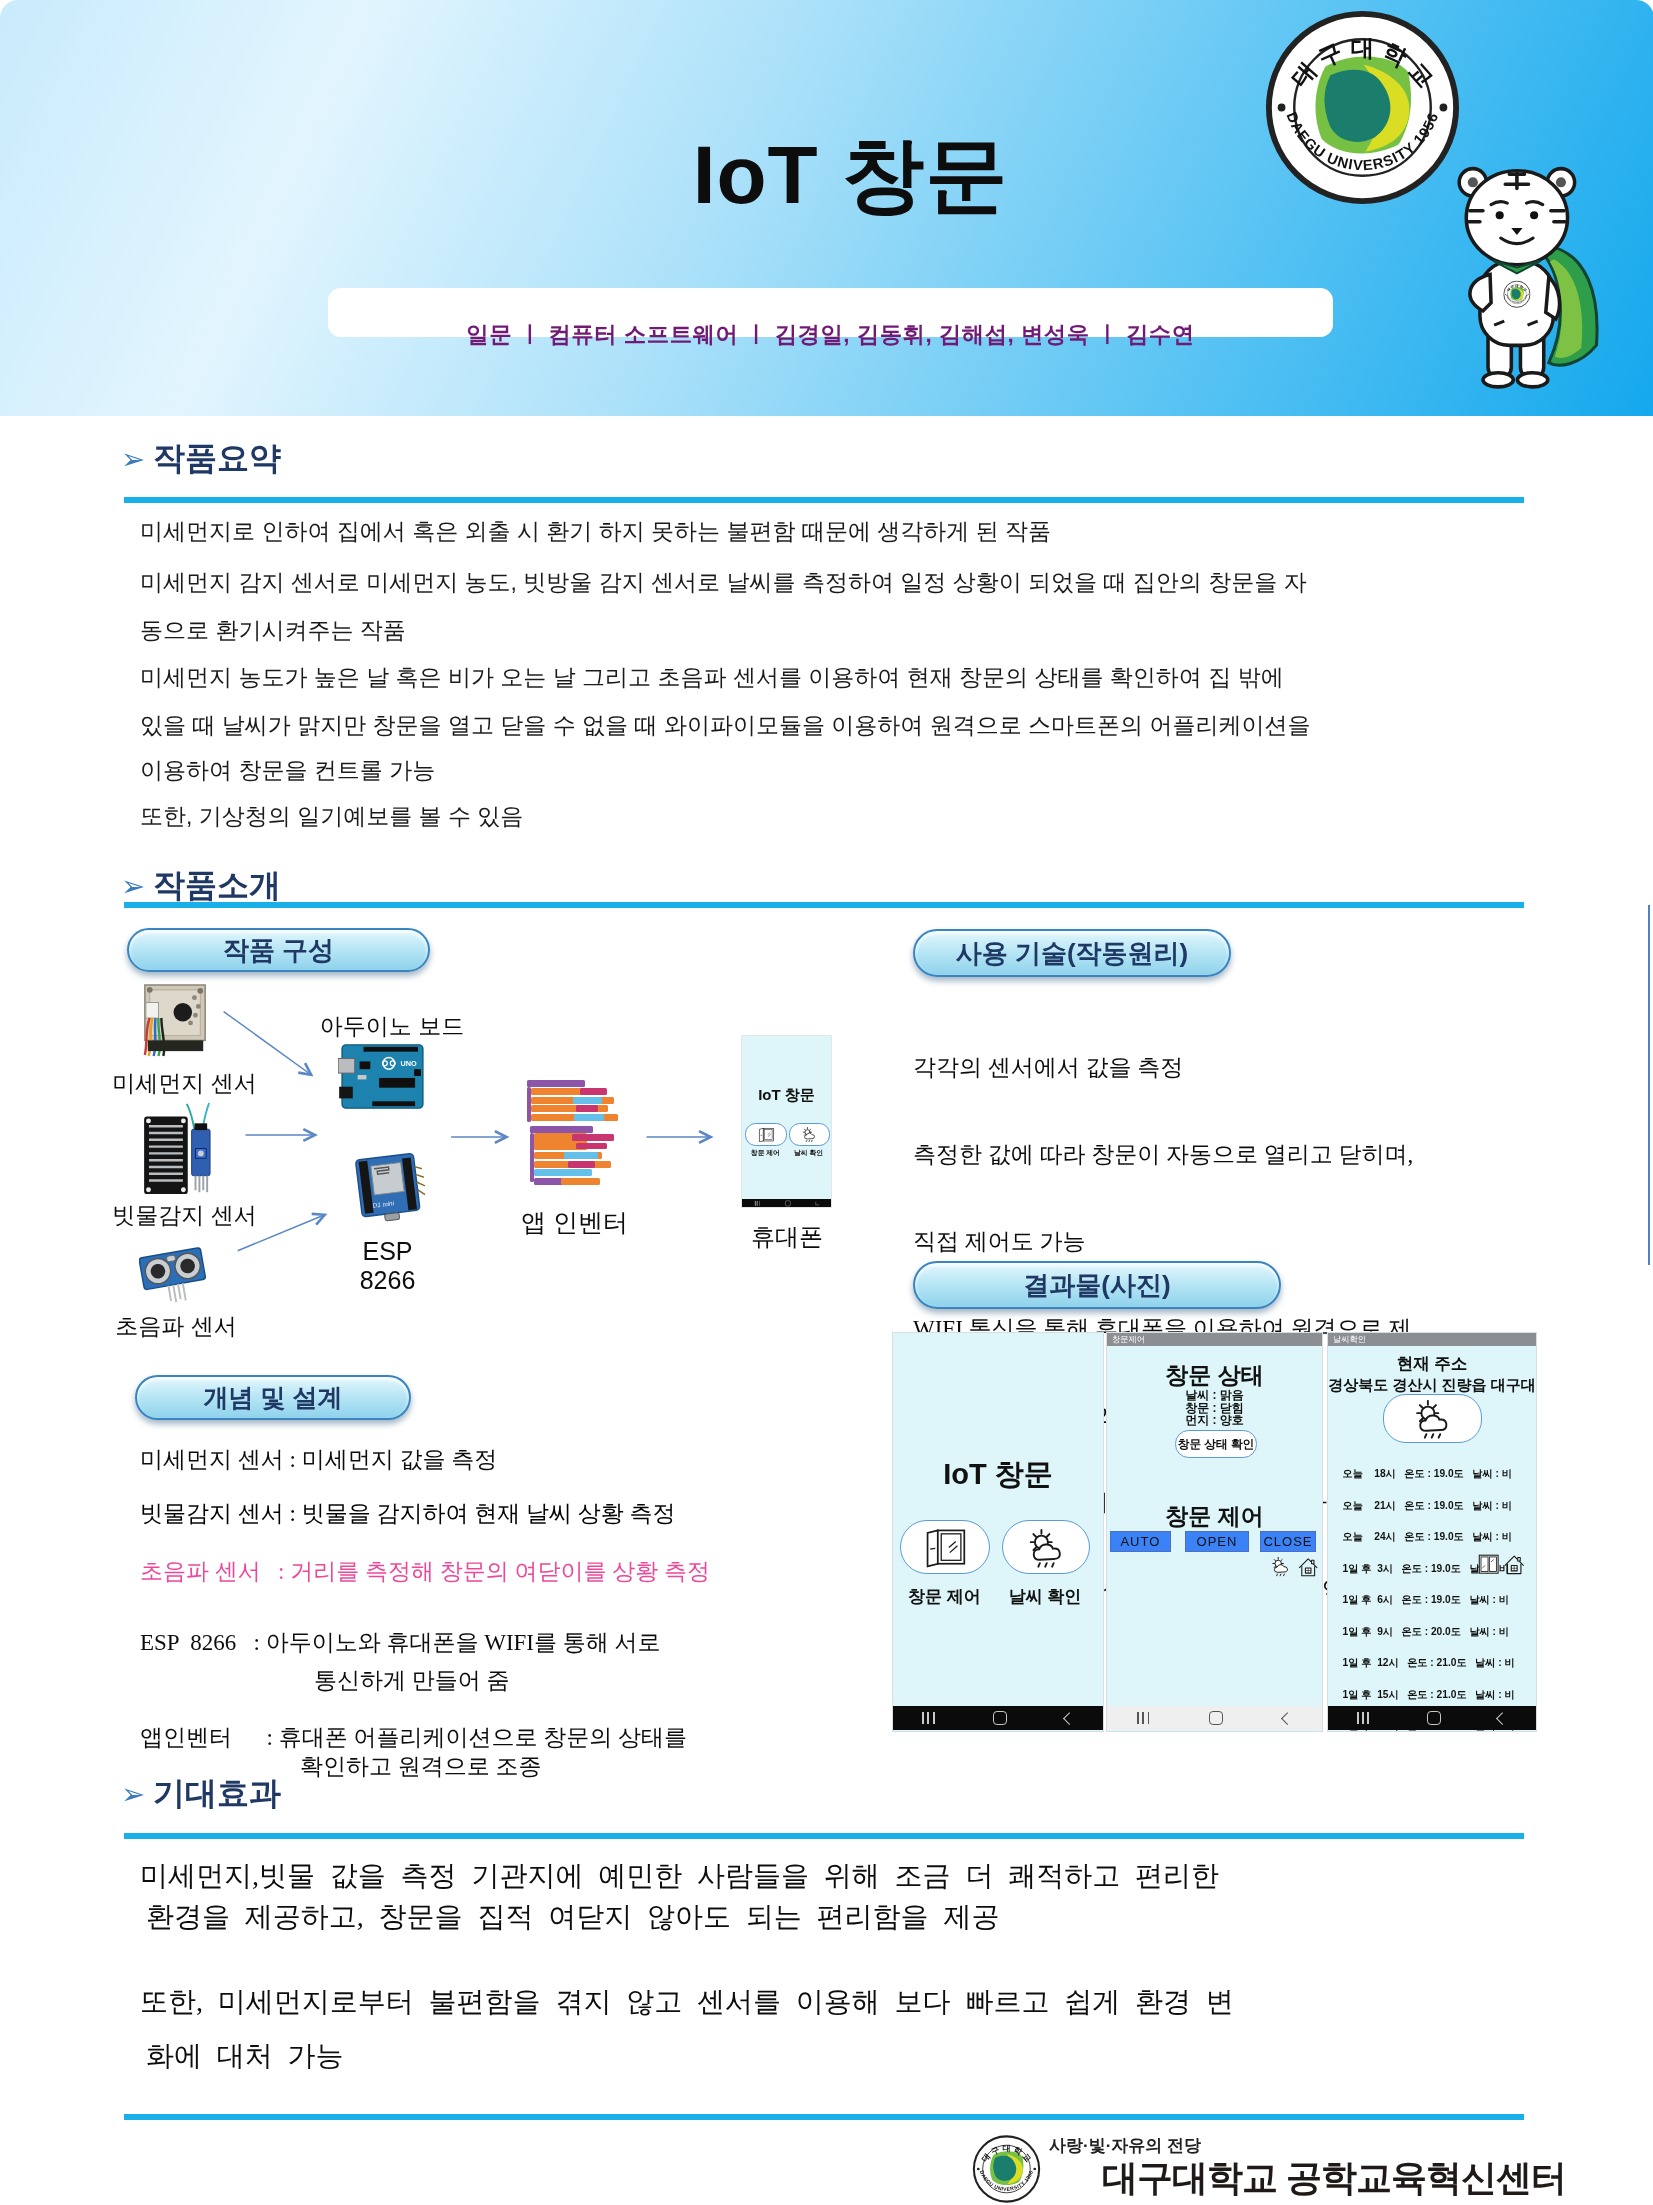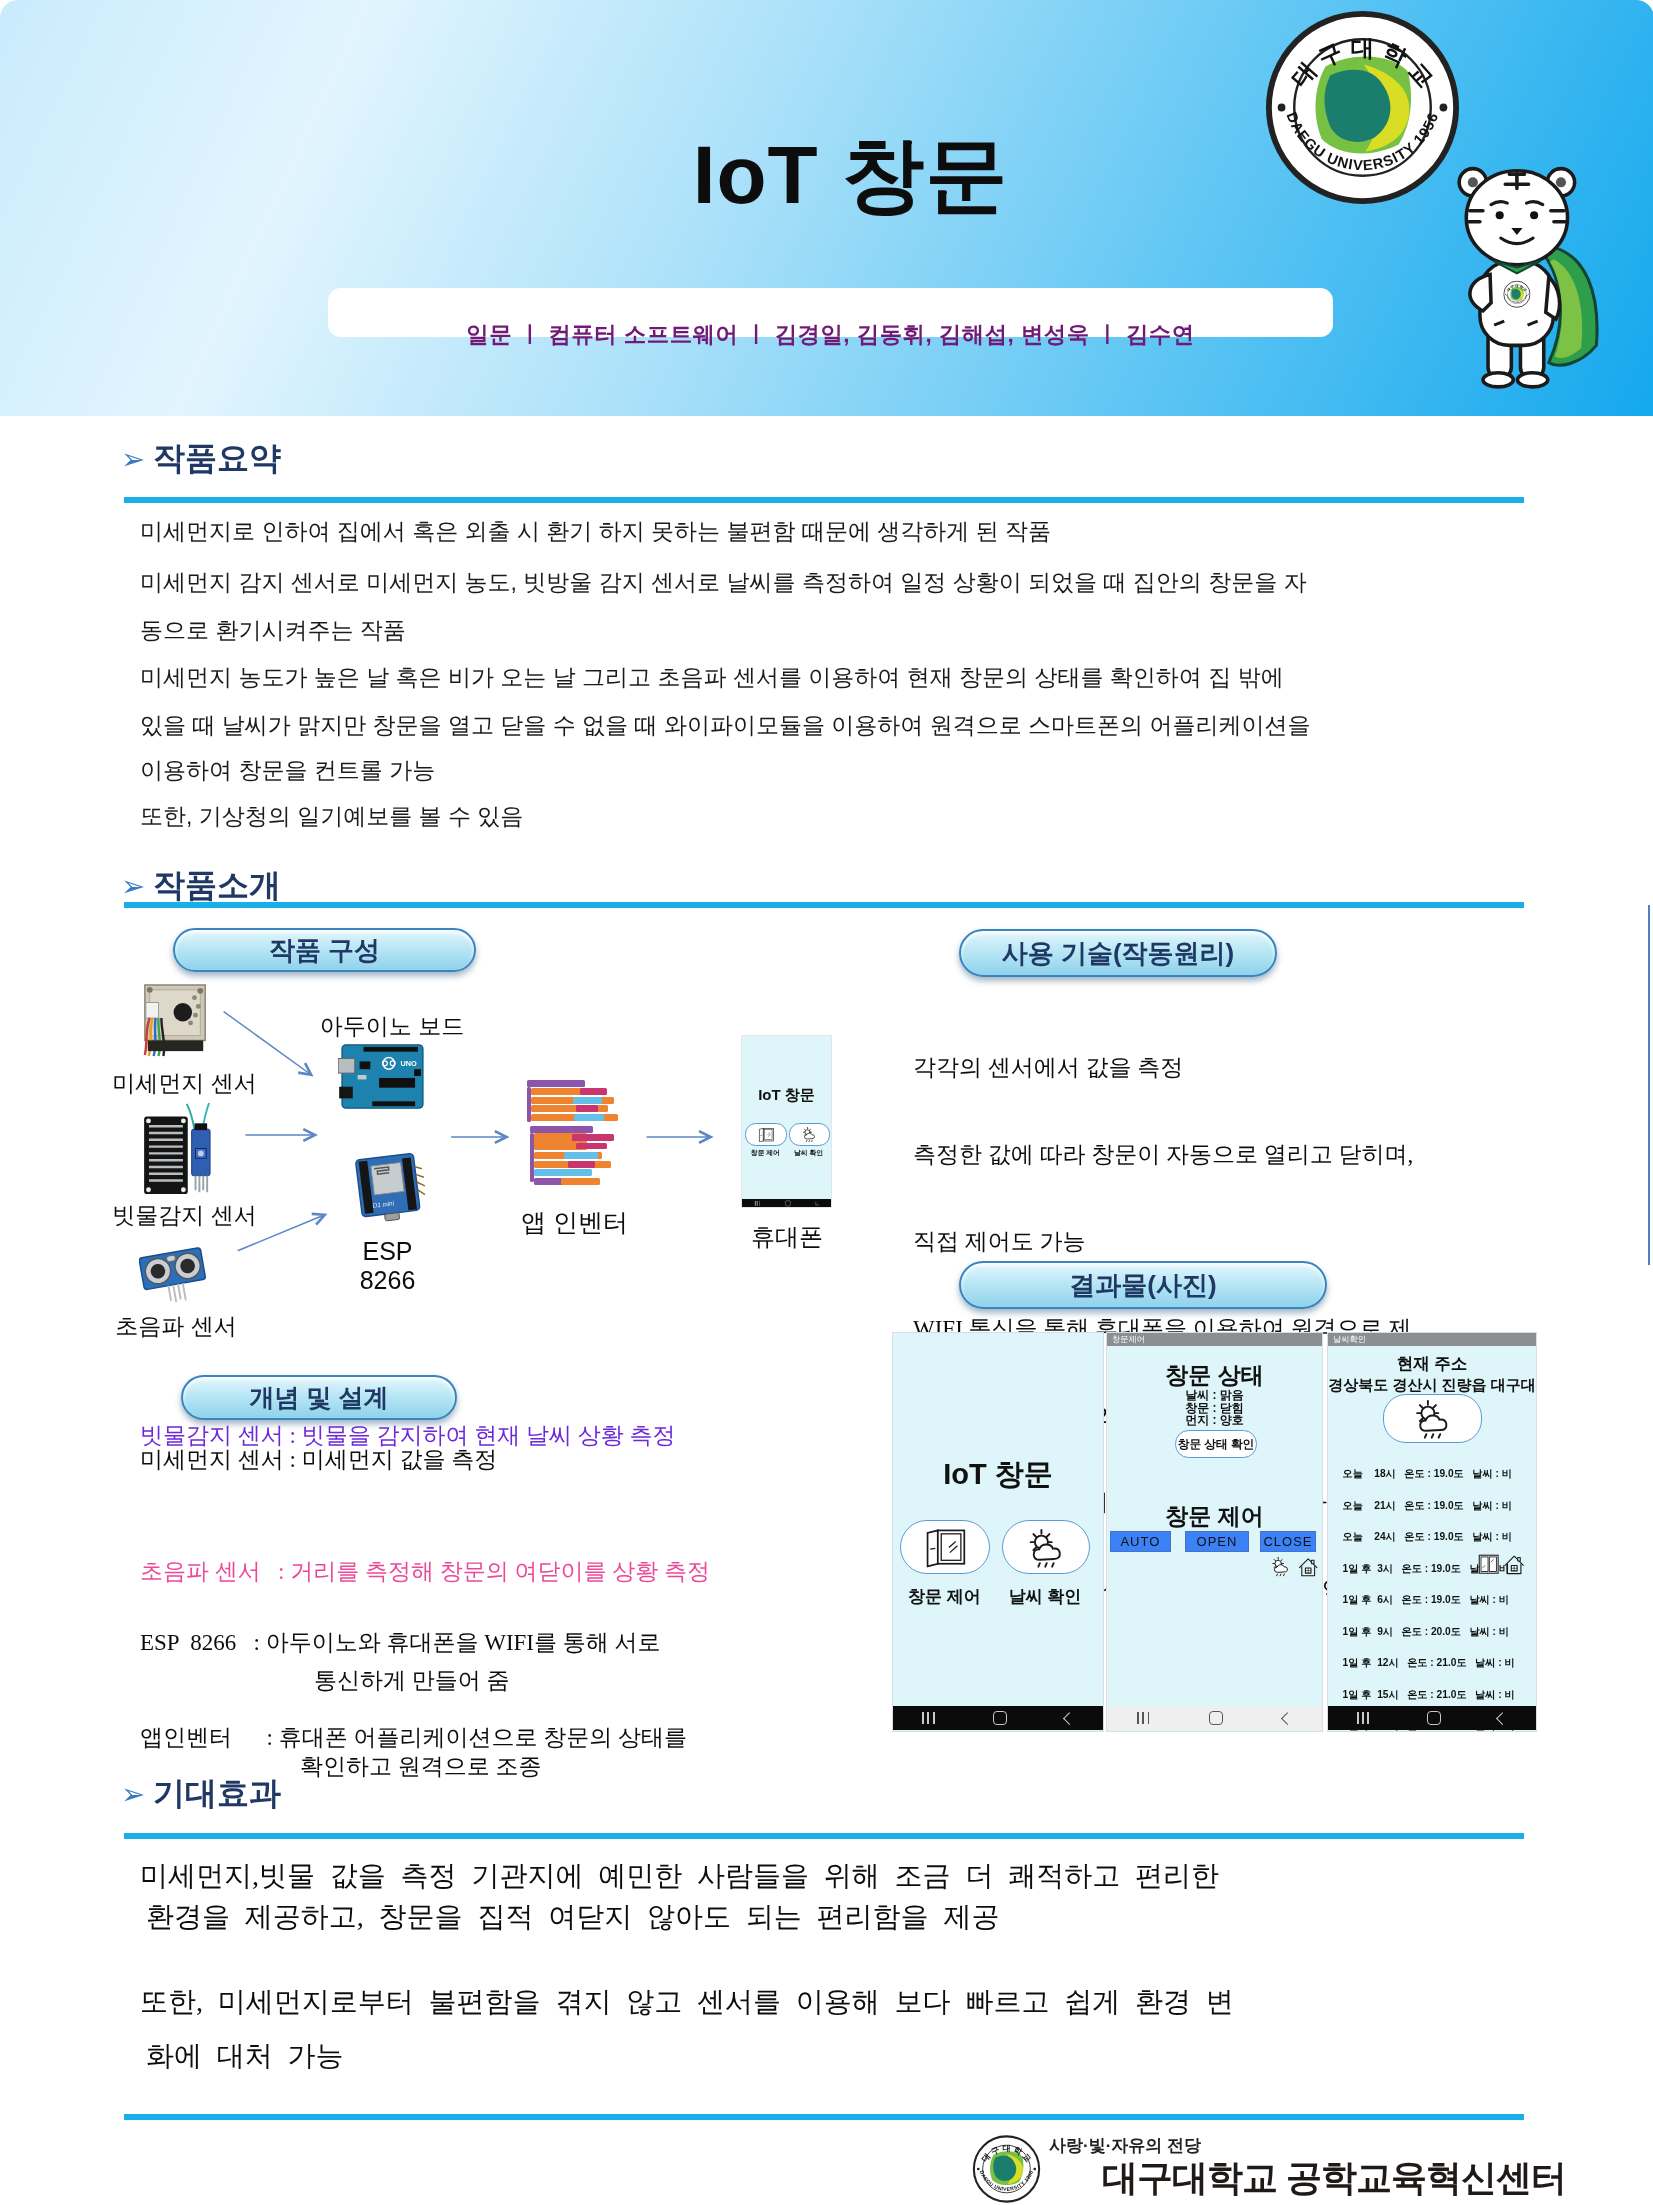--- a/index.html
+++ b/index.html
@@ -24,21 +24,21 @@
   .sec-head .arrow{color:#3a7cc0;font-size:29px;margin-right:7.8px;font-weight:400;}
   .rule{height:5.8px;background:#19b0ea;}
 
   .body-line{font-size:23px;color:#1a1a1a;}
 
   
   .pill{display:flex;align-items:center;justify-content:center;
     background:linear-gradient(180deg,#e3f7fd 0%,#b5e5f4 50%,#8fd2ec 100%);
     border:2.9px solid #3a85c0;border-radius:39px;
     box-shadow:0 3.9px 6.8px rgba(20,70,110,.4), inset 0 2.4px 3.9px rgba(255,255,255,.95);
-    color:#1f3864;font-weight:800;margin-left:46px;}
+    color:#1f3864;font-weight:800;}
 
   .diagram-label{font-size:23px;color:#0d0d0d;text-align:center;}
 
   
   .phone{position:absolute;top:1333px;height:398px;background:#def6f9;box-shadow:0 0 0 1px #d7dde0;margin-left:19px;}
   .phone-bar{position:absolute;left:0;top:0;width:100%;height:12.6px;background:#8b8f92;color:#fff;
     font-size:8.3px;line-height:12.6px;padding-left:4.9px;box-sizing:border-box;}
   .nav{position:absolute;left:0;top:373px;width:100%;height:24px;display:flex;align-items:center;
     justify-content:space-around;}
   .nav.dark{background:#0b0b0b;}
@@ -474,21 +474,21 @@
           <i></i>
         </span>
       <span class="nav-home"></span>
       <span class="nav-back"></span>
     </div>
   </div>
 
   <div class="abs pill" style="left:135px;top:1375px;width:272px;height:41px;font-size:25px">개념 및 설계</div>
 
   <div class="abs serif pre" style="left:140px;top:1444px;font-size:23px;color:#0d0d0d">미세먼지 센서 : 미세먼지 값을 측정</div>
-  <div class="abs serif pre" style="left:140px;top:1420px;font-size:23px;color:#6d28d9">빗물감지 센서 : 빗물을 감지하여 현재 날씨 상황 측정</div>
+  <div class="abs serif pre" style="left:140px;top:1498px;font-size:23px;color:#000000">빗물감지 센서 : 빗물을 감지하여 현재 날씨 상황 측정</div>
   <div class="abs serif pre" style="left:140px;top:1556px;font-size:23px;color:#ec4899">초음파 센서   : 거리를 측정해 창문의 여닫이를 상황 측정</div>
   <div class="abs serif pre" style="left:140px;top:1627px;font-size:23px;color:#0d0d0d">ESP  8266   : 아두이노와 휴대폰을 WIFI를 통해 서로</div>
   <div class="abs serif pre" style="left:314px;top:1665px;font-size:23px;color:#0d0d0d">통신하게 만들어 줌</div>
   <div class="abs serif pre" style="left:140px;top:1722px;font-size:23px;color:#0d0d0d">앱인벤터      : 휴대폰 어플리케이션으로 창문의 상태를</div>
   <div class="abs serif pre" style="left:300px;top:1751px;font-size:23px;color:#0d0d0d">확인하고 원격으로 조종</div>
 
   <div class="abs sec-head" style="left:121px;top:1772px">
     <span class="arrow">➢</span>
     <span>기대효과</span>
   </div>

